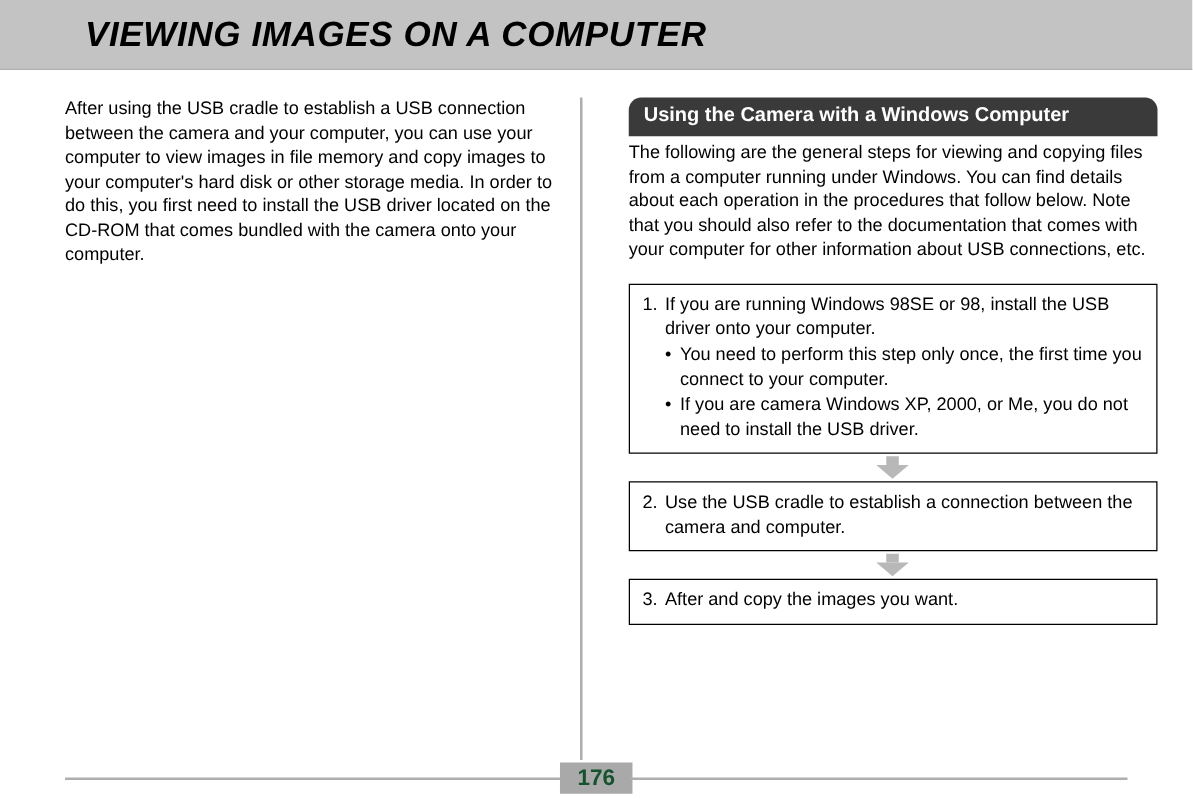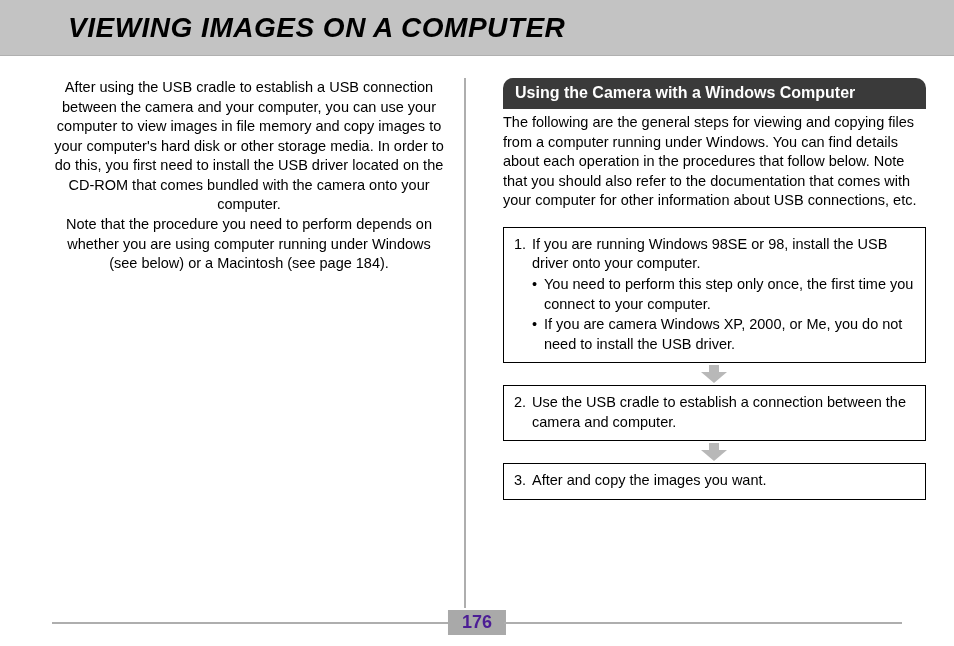--- a/index.html
+++ b/index.html
@@ -36,21 +36,20 @@
     padding: 22px 28px 0 52px;
     gap: 0;
     height: 552px;
   }
   .left-col {
     width: 422px;
     padding-right: 14px;
     font-size: 14.5px;
     line-height: 1.35;
     color: #000;
-    text-align: center;
   }
   .divider {
     width: 2px;
     background: #aeaeae;
     margin: 0 14px 0 4px;
     height: 530px;
   }
   .right-col {
     width: 438px;
     font-size: 14.5px;
@@ -143,38 +142,37 @@
     position: absolute;
     top: 12px;
     height: 2px;
     background: #aeaeae;
   }
   .page-badge {
     position: absolute;
     left: 50%;
     transform: translateX(-50%);
     background: #a9a9a9;
-    color: #4c1d95;
+    color: #14532d;
     font-weight: bold;
     font-size: 18px;
     padding: 2px 14px;
     top: 0;
   }
 </style>
 </head>
 <body>
 
 <div class="header-bar">
   <div class="header-title">VIEWING IMAGES ON A COMPUTER</div>
 </div>
 
 <div class="content">
   <div class="left-col">
     <p>After using the USB cradle to establish a USB connection between the camera and your computer, you can use your computer to view images in file memory and copy images to your computer's hard disk or other storage media. In order to do this, you first need to install the USB driver located on the CD-ROM that comes bundled with the camera onto your computer.</p>
-    <p>Note that the procedure you need to perform depends on whether you are using computer running under Windows (see below) or a Macintosh (see page 184).</p>
   </div>
 
   <div class="divider"></div>
 
   <div class="right-col">
     <div class="section-header">Using the Camera with a Windows Computer</div>
     <p class="right-intro">The following are the general steps for viewing and copying files from a computer running under Windows. You can find details about each operation in the procedures that follow below. Note that you should also refer to the documentation that comes with your computer for other information about USB connections, etc.</p>
 
     <div class="step-box">
       <div class="step-row">

